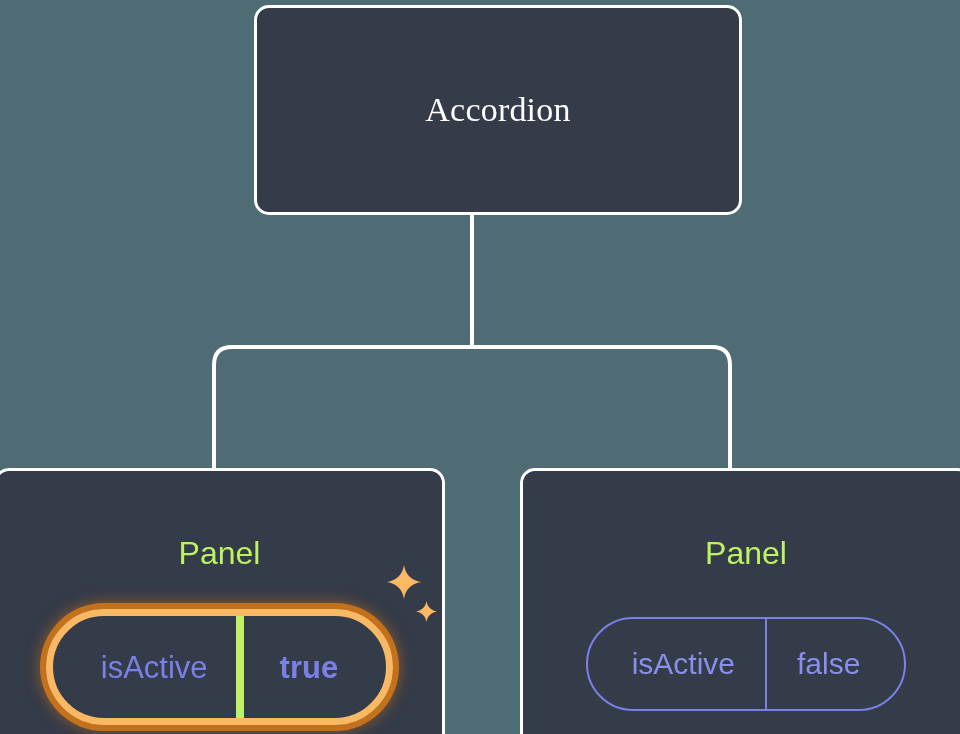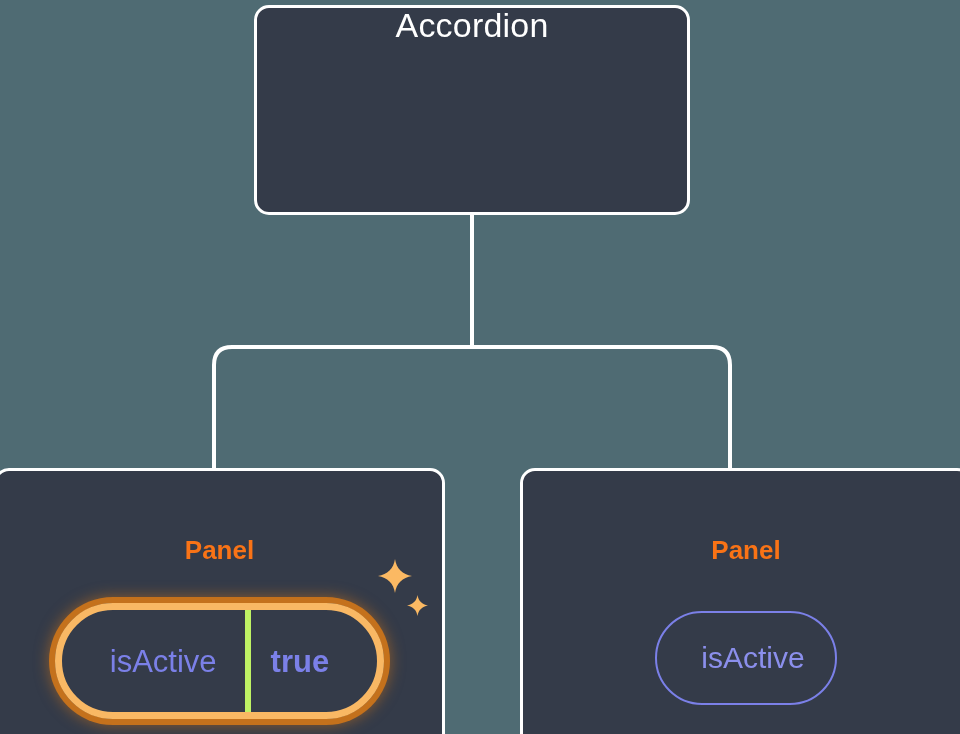--- a/index.html
+++ b/index.html
@@ -30,25 +30,26 @@
     box-sizing: border-box;
     background: #343b49;
     border: 3px solid #ffffff;
     border-radius: 15px;
   }
 
   
   #node-accordion {
     left: 254px;
     top: 5px;
-    width: 436px;
+    width: 488px;
     height: 210px;
     display: flex;
-    align-items: flex-start;
+    align-items: center;
     justify-content: center;
+    font-family: Liberation Serif, serif;
   }
   .node-title-root {
     color: #ffffff;
     font-size: 34px;
     font-weight: 400;
     letter-spacing: 0.2px;
     line-height: 1;
   }
 
   
@@ -57,23 +58,23 @@
     height: 280px;
     padding-top: 16px;
     display: flex;
     flex-direction: column;
     align-items: center;
   }
   #node-panel-left  { left: -6px; width: 451px; }
   #node-panel-right { left: 520px; width: 452px; }
 
   .node-title {
-    color: #f97316;
-    font-size: 26px;
-    font-weight: 700;
+    color: #bef264;
+    font-size: 32px;
+    font-weight: 400;
     line-height: 1;
     margin-top: 50px;
   }
 
   
   .pill-wrap {
     position: relative;
     margin-top: 30px;
   }
   .pill {
@@ -109,22 +110,22 @@
       0 0 0 6px #c4711c,
       0 0 14px 7px rgba(196,113,28,0.55);
     height: 116px;
   }
   .pill.highlighted .pill-cell {
     color: #7b80e8;
     font-size: 31px;
   }
   .pill.highlighted .pill-key   { padding: 0 28px 0 48px; }
   .pill.highlighted .pill-value {
-    padding: 0 48px 0 20px;
-    border-left: 6px solid #bef264;
+    padding: 0 48px 0 36px;
+    border-left: 8px solid #bef264;
     font-weight: 700;
   }
 
   
   .sparkle {
     position: absolute;
     pointer-events: none;
   }
   .sparkle-big   { width: 34px; height: 34px; right: -28px; top: -26px; }
   .sparkle-small { width: 21px; height: 21px; right: -44px; top: 10px; }
@@ -162,17 +163,18 @@
       </svg>
     </div>
   </div>
 
   <div class="node panel-node" id="node-panel-right">
     <span class="node-title">Panel</span>
 
     <div class="pill-wrap">
       <div class="pill">
         <span class="pill-cell pill-key">isActive</span>
+        <span class="pill-cell pill-value">false</span>
       </div>
     </div>
   </div>
 
 </div>
 
 </body></html>

